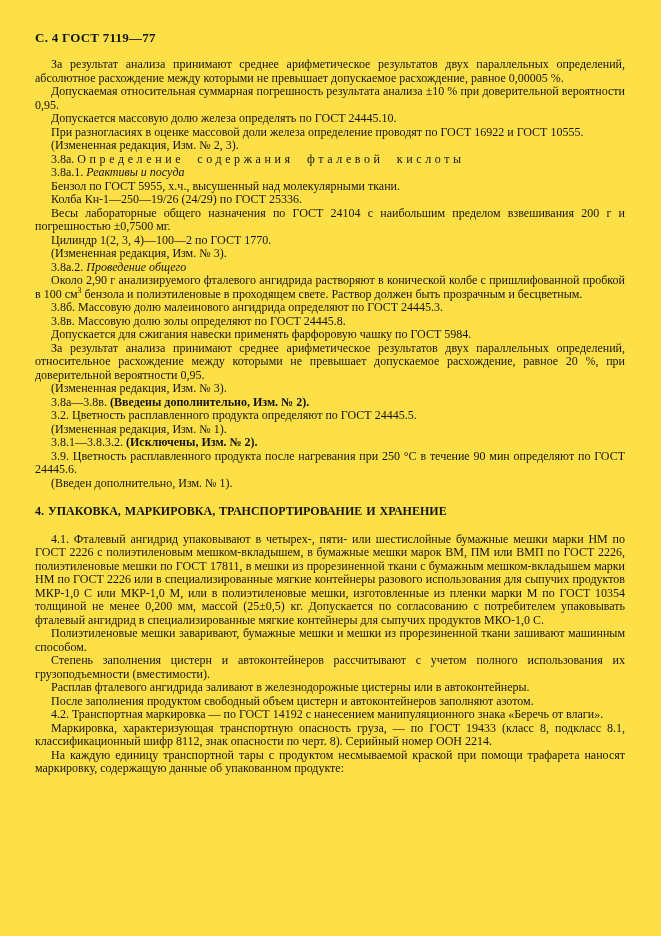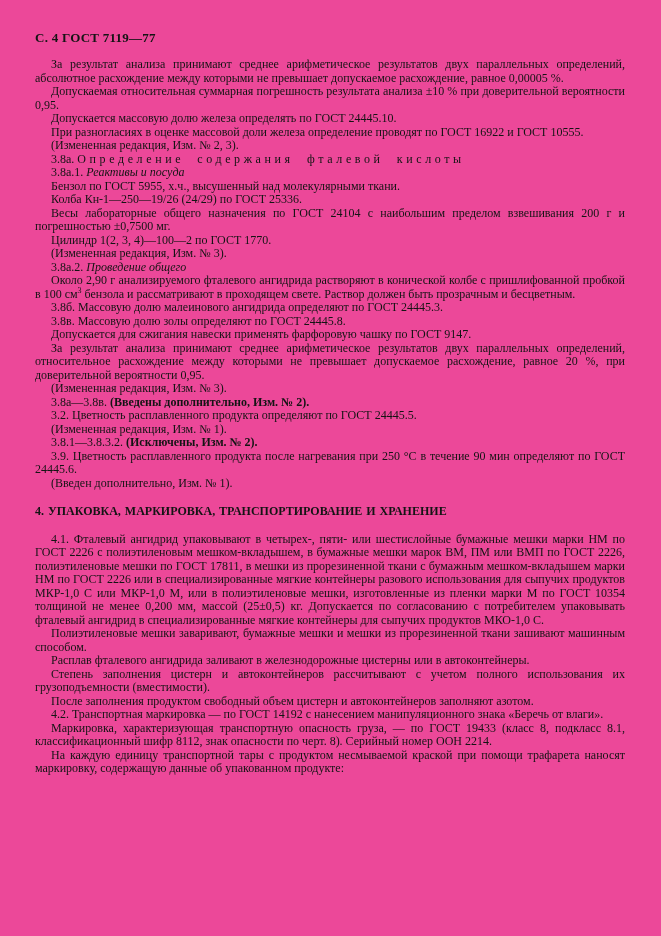--- a/index.html
+++ b/index.html
@@ -7,21 +7,21 @@
     width: 661px; height: 936px;
     background: #ffffff;
     font-family: "Liberation Serif", "DejaVu Serif", serif;
     color: #141414;
   }
   .page {
     position: relative;
     width: 661px; height: 936px;
     box-sizing: border-box;
     padding: 30px 36px 0 35px;
-    background: #ec4899;
+    background: #fde047;
     overflow: hidden;
   }
   .page-header {
     font-size: 13px;
     font-weight: bold;
     line-height: 15px;
     margin: 0 0 13px 0;
     letter-spacing: 0.02em;
   }
   .body-text p {
@@ -65,43 +65,43 @@
     <p><span>3.8а.1.</span> <span class="seg-italic">Реактивы и посуда</span></p>
 
     <p>Бензол по ГОСТ 5955, х.ч., высушенный над молекулярными ткани.</p>
     <p>Колба Кн-1—250—19/26 (24/29) по ГОСТ 25336.</p>
     <p>Весы лабораторные общего назначения по ГОСТ 24104 с наибольшим пределом взвешивания 200 г и погрешностью ±0,7500 мг.</p>
     <p>Цилиндр 1(2, 3, 4)—100—2 по ГОСТ 1770.</p>
     <p class="bold">(Измененная редакция, Изм. № 3).</p>
 
     <p><span>3.8а.2.</span> <span class="seg-italic">Проведение общего</span></p>
 
-    <p><span>Около 2,90 г анализируемого фталевого ангидрида растворяют в конической колбе с пришлифованной пробкой в 100 см</span><sup class="cm3">3</sup><span> бензола и рассматривают в проходящем свете. Раствор должен быть прозрачным и бесцветным.</span></p>
+    <p><span>Около 2,90 г анализируемого фталевого ангидрида растворяют в конической колбе с пришлифованной пробкой в 100 см</span><sup class="cm3">3</sup><span> бензола и полиэтиленовые в проходящем свете. Раствор должен быть прозрачным и бесцветным.</span></p>
 
     <p>3.8б. Массовую долю малеинового ангидрида определяют по ГОСТ 24445.3.</p>
     <p>3.8в. Массовую долю золы определяют по ГОСТ 24445.8.</p>
-    <p>Допускается для сжигания навески применять фарфоровую чашку по ГОСТ 9147.</p>
+    <p>Допускается для сжигания навески применять фарфоровую чашку по ГОСТ 5984.</p>
     <p>За результат анализа принимают среднее арифметическое результатов двух параллельных определений, относительное расхождение между которыми не превышает допускаемое расхождение, равное 20 %, при доверительной вероятности 0,95.</p>
     <p class="bold">(Измененная редакция, Изм. № 3).</p>
 
     <p><span>3.8а—3.8в.</span> <span class="seg-bold">(Введены дополнительно, Изм. № 2).</span></p>
 
     <p>3.2. Цветность расплавленного продукта определяют по ГОСТ 24445.5.</p>
     <p class="bold">(Измененная редакция, Изм. № 1).</p>
 
     <p><span>3.8.1—3.8.3.2.</span> <span class="seg-bold">(Исключены, Изм. № 2).</span></p>
 
     <p>3.9. Цветность расплавленного продукта после нагревания при 250 °С в течение 90 мин определяют по ГОСТ 24445.6.</p>
     <p class="bold">(Введен дополнительно, Изм. № 1).</p>
 
     <p class="section-heading">4. УПАКОВКА, МАРКИРОВКА, ТРАНСПОРТИРОВАНИЕ И ХРАНЕНИЕ</p>
 
     <p>4.1. Фталевый ангидрид упаковывают в четырех-, пяти- или шестислойные бумажные мешки марки НМ по ГОСТ 2226 с полиэтиленовым мешком-вкладышем, в бумажные мешки марок ВМ, ПМ или ВМП по ГОСТ 2226, полиэтиленовые мешки по ГОСТ 17811, в мешки из прорезиненной ткани с бумажным мешком-вкладышем марки НМ по ГОСТ 2226 или в специализированные мягкие контейнеры разового использования для сыпучих продуктов МКР-1,0 С или МКР-1,0 М, или в полиэтиленовые мешки, изготовленные из пленки марки М по ГОСТ 10354 толщиной не менее 0,200 мм, массой (25±0,5) кг. Допускается по согласованию с потребителем упаковывать фталевый ангидрид в специализированные мягкие контейнеры для сыпучих продуктов МКО-1,0 С.</p>
     <p>Полиэтиленовые мешки заваривают, бумажные мешки и мешки из прорезиненной ткани зашивают машинным способом.</p>
+    <p>Степень заполнения цистерн и автоконтейнеров рассчитывают с учетом полного использования их грузоподъемности (вместимости).</p>
     <p>Расплав фталевого ангидрида заливают в железнодорожные цистерны или в автоконтейнеры.</p>
-    <p>Степень заполнения цистерн и автоконтейнеров рассчитывают с учетом полного использования их грузоподъемности (вместимости).</p>
     <p>После заполнения продуктом свободный объем цистерн и автоконтейнеров заполняют азотом.</p>
     <p>4.2. Транспортная маркировка — по ГОСТ 14192 с нанесением манипуляционного знака «Беречь от влаги».</p>
     <p>Маркировка, характеризующая транспортную опасность груза, — по ГОСТ 19433 (класс 8, подкласс 8.1, классификационный шифр 8112, знак опасности по черт. 8). Серийный номер ООН 2214.</p>
     <p>На каждую единицу транспортной тары с продуктом несмываемой краской при помощи трафарета наносят маркировку, содержащую данные об упакованном продукте:</p>
 
   </div>
 </div>
 
 </body></html>

